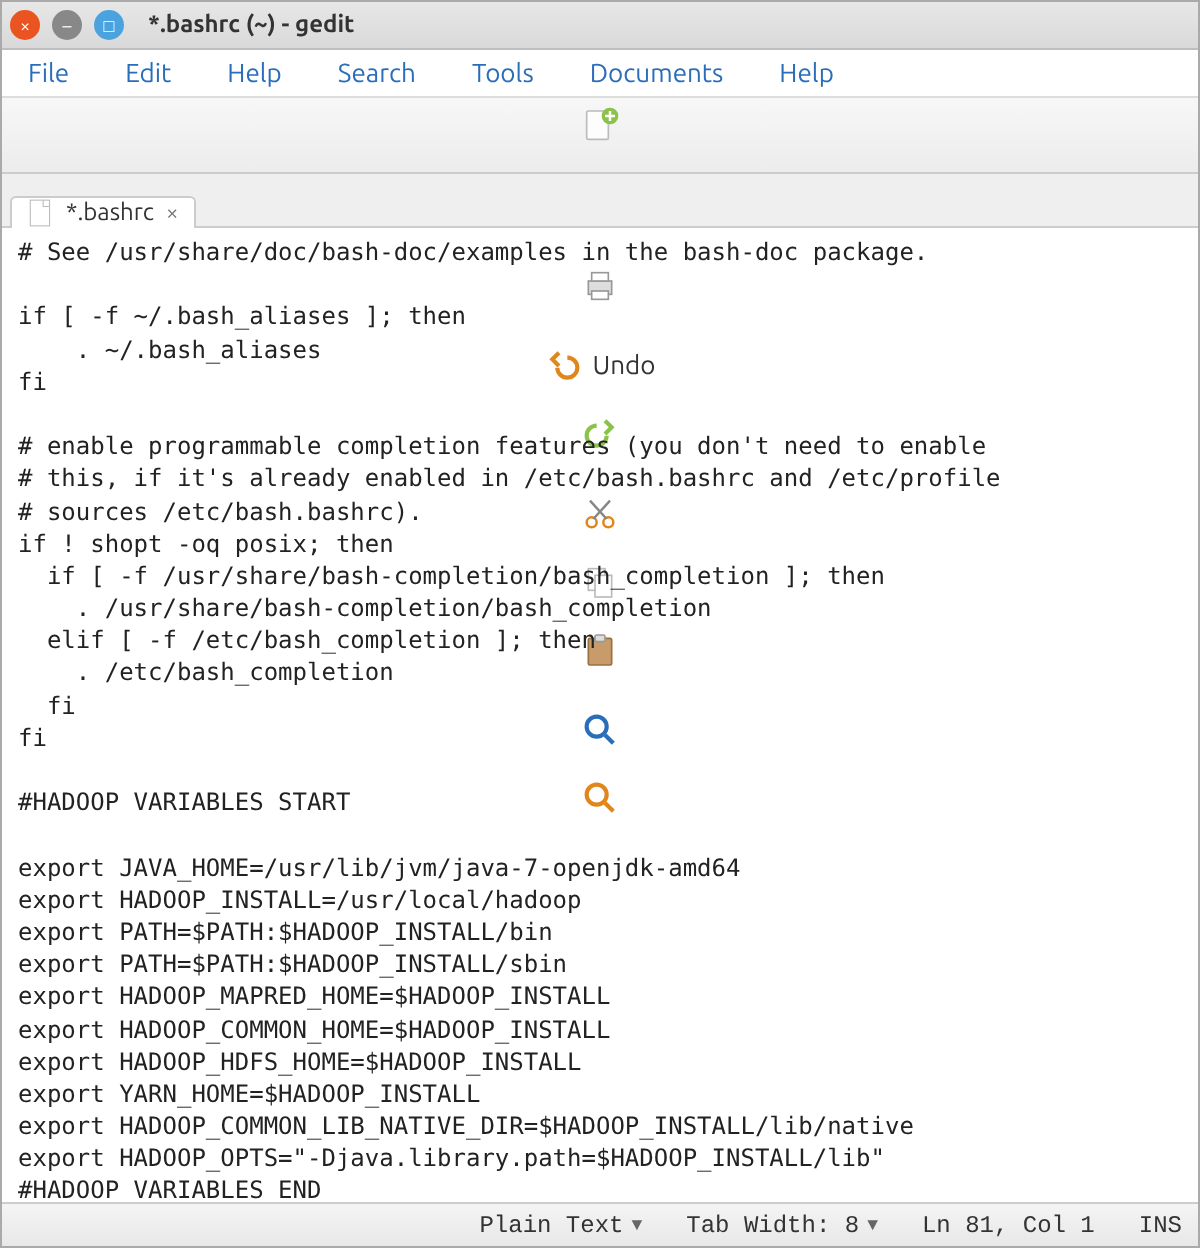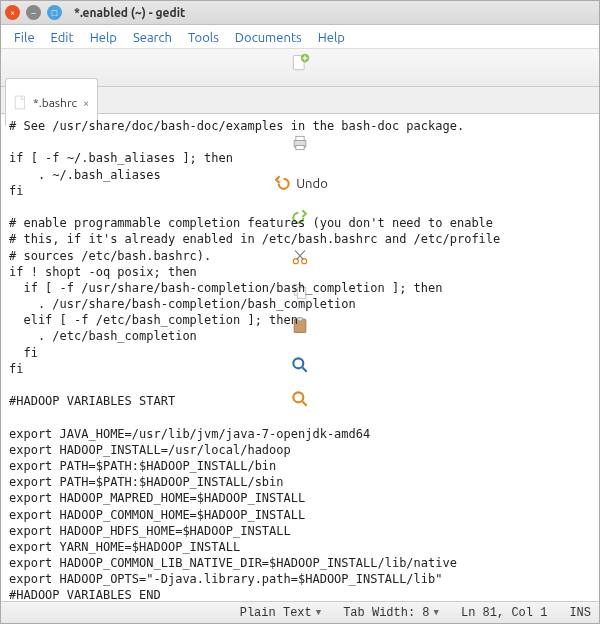--- a/index.html
+++ b/index.html
@@ -3,45 +3,45 @@
 <meta charset="utf-8">
 <style>
   * { box-sizing: border-box; margin: 0; padding: 0; }
   body { font-family: "Ubuntu", "Segoe UI", sans-serif; font-size: 13px; background: #fff; width: 600px; height: 624px; overflow: hidden; display: flex; flex-direction: column; border: 1px solid #aaa; }
   .titlebar { height: 24px; background: linear-gradient(#e7e7e7,#d9d9d9); display: flex; align-items: center; padding: 0 4px; gap: 6px; border-bottom: 1px solid #bfbfbf; }
   .titlebar .title { font-weight: bold; color: #333; margin-left: 6px; font-size: 12px; }
   .wbtn { width: 15px; height: 15px; border-radius: 50%; display: flex; align-items: center; justify-content: center; font-size: 9px; color: #fff; cursor: pointer; }
   .wbtn.close { background: #e95420; }
   .wbtn.min { background: #888; }
   .wbtn.max { background: #4aa3df; }
-  .menubar { height: 24px; display: flex; align-items: center; padding: 0 6px; gap: 2px; border-bottom: 1px solid #ddd; }
+  .menubar { height: 24px; display: flex; align-items: center; padding: 0 6px; gap: 14px; border-bottom: 1px solid #ddd; }
   .menubar span { padding: 2px 7px; color: #2a6db8; cursor: pointer; font-size: 13px; }
   .toolbar { height: 38px; background: linear-gradient(#f7f7f7,#ececec); display: flex; align-items: center; padding: 0 6px; gap: 6px; border-bottom: 1px solid #ccc; flex-direction: column; }
   .tbtn { display: flex; align-items: center; gap: 4px; padding: 3px 6px; border: 1px solid transparent; border-radius: 3px; cursor: pointer; color: #333; font-size: 13px; }
   .tbtn svg { width: 20px; height: 20px; }
   .sep { width: 1px; height: 26px; background: #ccc; margin: 0 2px; }
   .dd { font-size: 9px; color: #666; margin-left: 1px; }
   .tabbar { height: 27px; background: #efefef; display: flex; align-items: flex-end; padding: 0 4px; border-bottom: 1px solid #ccc; }
-  .tab { display: flex; align-items: center; gap: 6px; padding: 16px 8px; background: #fff; border: 1px solid #ccc; border-bottom: none; border-radius: 3px 3px 0 0; font-size: 12px; color: #333; cursor: pointer; position: relative; top: 13px; }
+  .tab { display: flex; align-items: center; gap: 6px; padding: 0 8px; background: #fff; border: 1px solid #ccc; border-bottom: none; border-radius: 3px 3px 0 0; font-size: 12px; color: #333; cursor: pointer; position: relative; top: 1px; }
   .tab .x { font-size: 11px; color: #777; cursor: pointer; }
   .editor { flex: 1; overflow: auto; padding: 4px 8px 4px 8px; font-family: "DejaVu Sans Mono", Menlo, Consolas, monospace; font-size: 12px; line-height: 1.35; color: #222; white-space: pre; position: relative; }
   .editor::-webkit-scrollbar { width: 14px; }
   .editor::-webkit-scrollbar-thumb { background: #c6c6c6; border: 3px solid #eee; border-radius: 7px; }
   .editor::-webkit-scrollbar-track { background: #eee; }
   .statusbar { height: 22px; background: linear-gradient(#f4f4f4,#e8e8e8); border-top: 1px solid #ccc; display: flex; align-items: center; justify-content: flex-end; padding: 0 8px; gap: 22px; font-size: 12px; color: #333; font-family: Liberation Mono, monospace; }
   .statusbar .sitem { display: flex; align-items: center; gap: 3px; cursor: pointer; }
 </style>
 </head>
 <body>
 
 <div class="titlebar">
   <div class="wbtn close">×</div>
   <div class="wbtn min">–</div>
   <div class="wbtn max">□</div>
-  <div class="title">*.enabled (~) - gedit</div>
+  <div class="title">*.bashrc (~) - gedit</div>
 </div>
 
 <div class="menubar">
   <span>File</span>
   <span>Edit</span>
   <span>Help</span>
   <span>Search</span>
   <span>Tools</span>
   <span>Documents</span>
   <span>Help</span>

